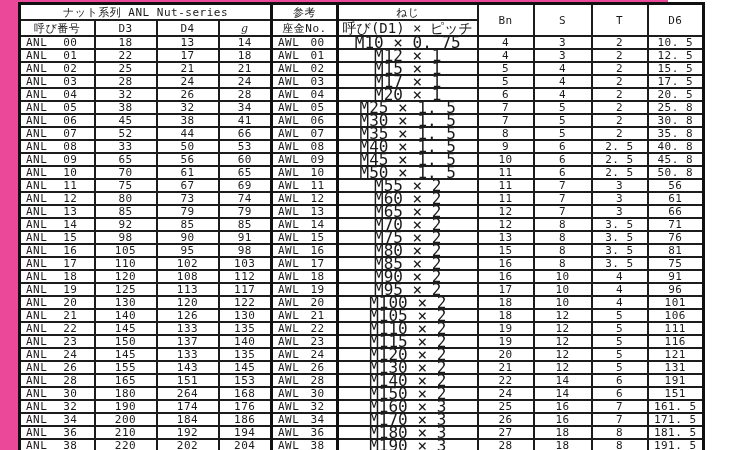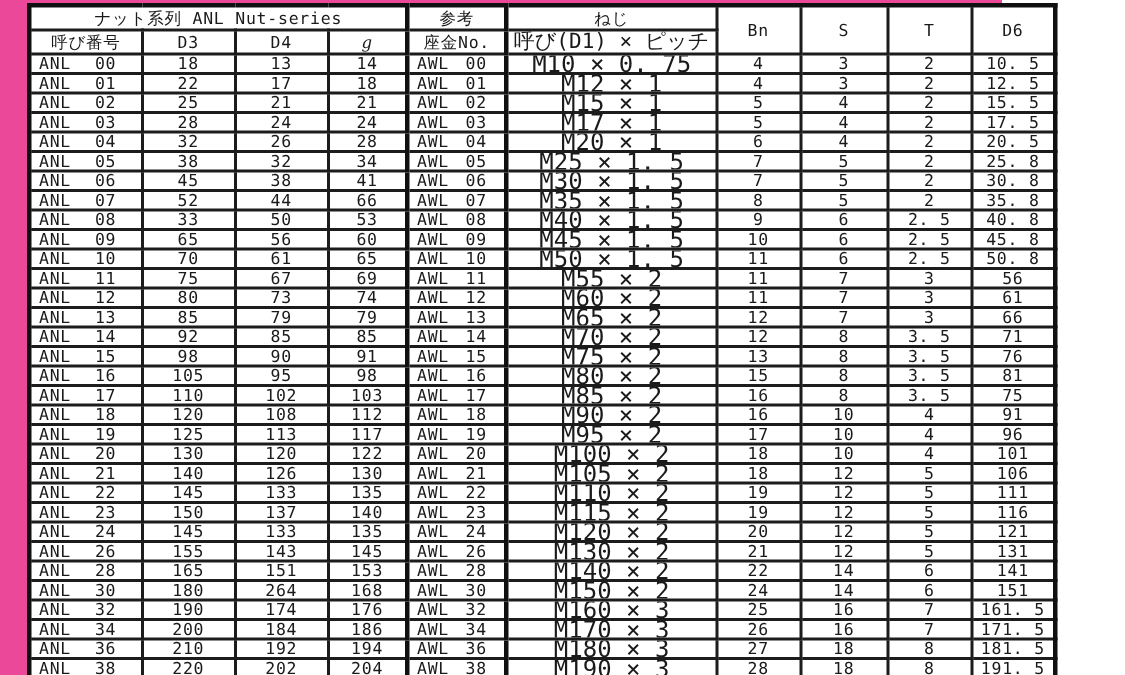--- a/index.html
+++ b/index.html
@@ -684,21 +684,21 @@
     <td class="pair sepL">
       <span class="pairwrap w">
               <span>AWL</span>
               <span>28</span>
             </span>
     </td>
     <td class="sepL screwcell">M140 × 2</td>
     <td>22</td>
     <td>14</td>
     <td>6</td>
-    <td>141</td>
+    <td>191</td>
   </tr>
 
   <tr>
     <td class="pair">
       <span class="pairwrap">
               <span>ANL</span>
               <span>30</span>
             </span>
     </td>
     <td>180</td>

